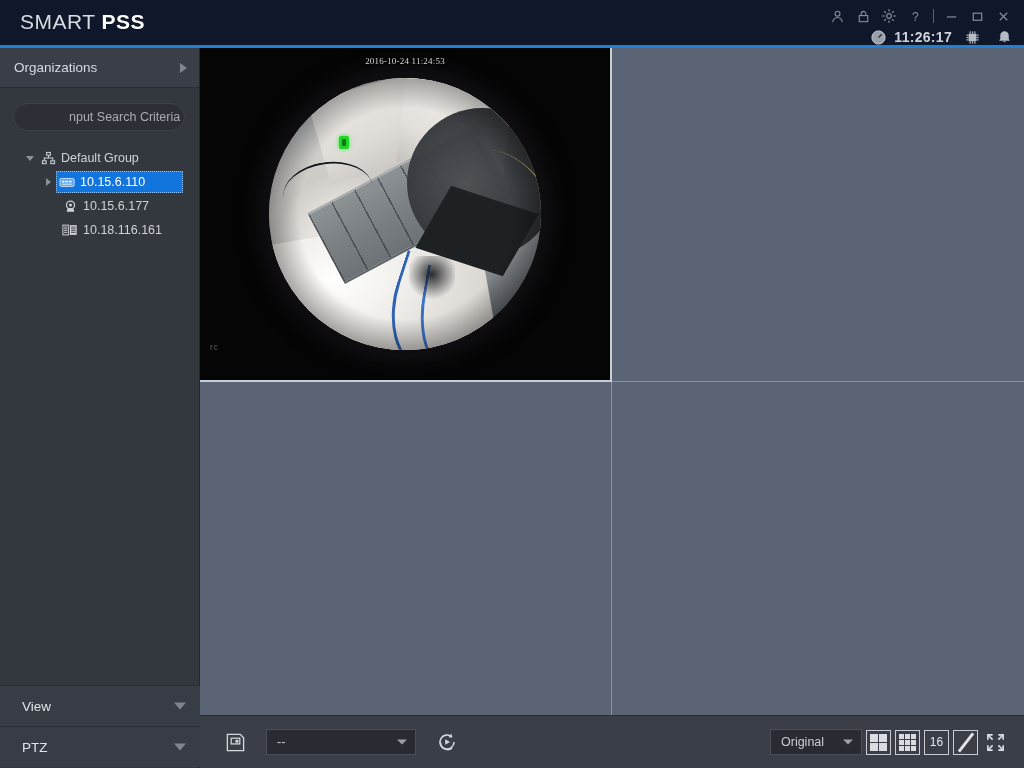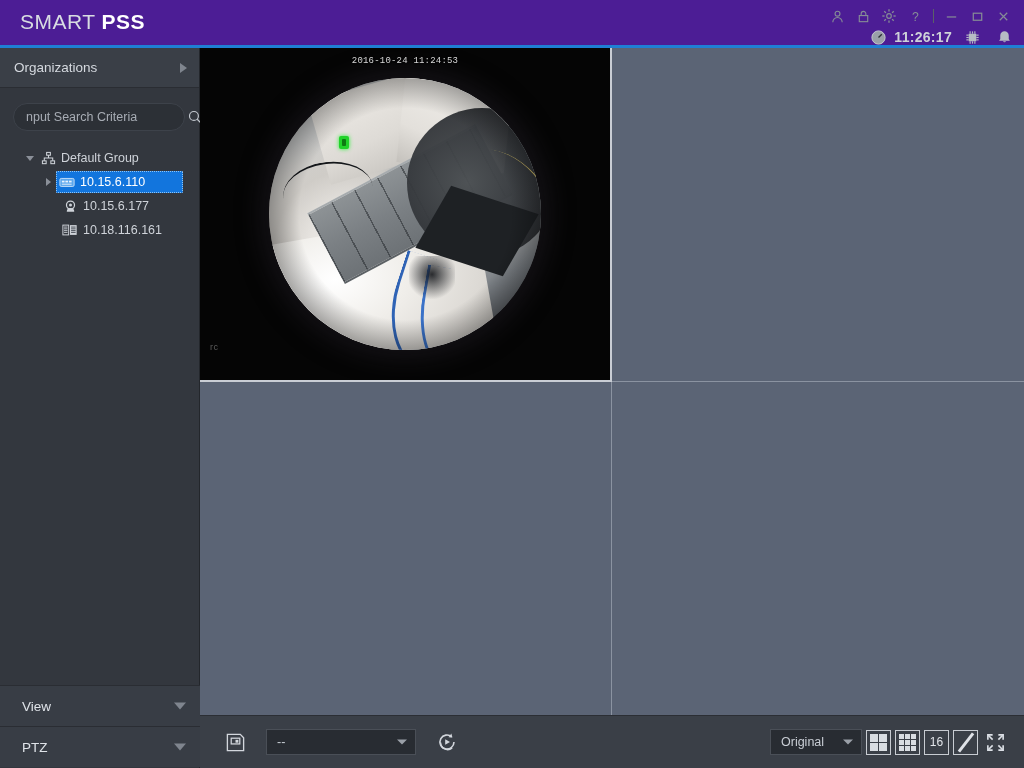--- a/index.html
+++ b/index.html
@@ -14,21 +14,21 @@
   #app {
     position: relative;
     width: 1024px; height: 768px;
     background: #3a3f47;
   }
 
   
   .titlebar {
     position: absolute; left: 0; top: 0;
     width: 1024px; height: 48px;
-    background: #4c1d95;
+    background: #0f172a;
     border-bottom: 3px solid #1f7fd4;
   }
   .brand {
     position: absolute; left: 20px; top: 10px;
     font-size: 21px; letter-spacing: .5px;
     color: #e8eaee;
     user-select: none;
   }
   .brand b { font-weight: 700; color: #ffffff; }
   .brand span.light { font-weight: 400; color: #d8dce2; }
@@ -134,20 +134,21 @@
     border: 1px solid #3d424a;
     border-radius: 14px;
     display: flex; align-items: center;
     padding: 0 10px 0 12px;
   }
   .searchbox input {
     flex: 1;
     background: transparent; border: none; outline: none;
     color: #cdd2d8; font-size: 12.5px;
     font-family: "Liberation Sans", sans-serif;
+    margin-left: 43px;
   }
   .searchbox input::placeholder { color: #a7acb4; }
   .search-icon { color:#c3c8cf; display:flex; align-items:center; cursor:pointer; }
 
   .tree {
     position: absolute; left: 0; top: 98px;
     width: 200px;
   }
   .tree-row {
     position: relative;
@@ -380,21 +381,21 @@
     border-radius:50%;
     background: radial-gradient(circle at 50% 50%, rgba(0,0,0,0) 55%, rgba(0,0,0,.55) 82%, rgba(0,0,0,.92) 100%);
   }
 
   .osd-time {
     position: absolute; left: 50%; top: 8px;
     transform: translateX(-50%);
     font-size: 9px; color: #d8d8d8;
     letter-spacing: .2px;
     text-shadow: 0 0 2px #000;
-    font-family: Liberation Mono, monospace;
+    font-family: Liberation Serif, serif;
     white-space: nowrap;
   }
   .osd-name {
     position: absolute; left: 10px; bottom: 28px;
     font-size: 9px; color: #5c5c5c;
     letter-spacing: .4px;
     white-space: nowrap;
   }
 
   

